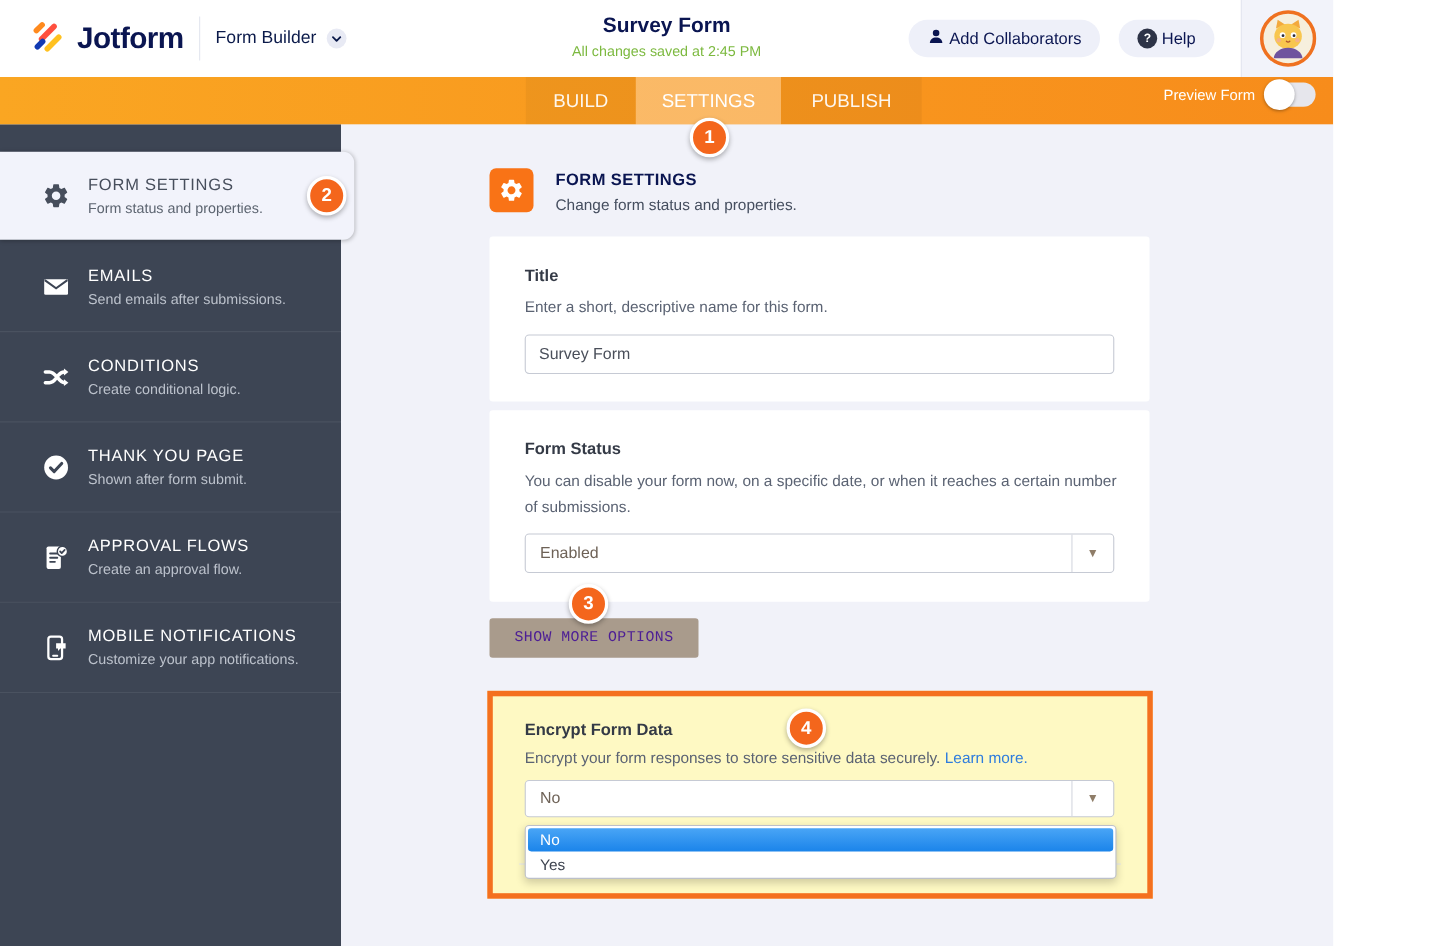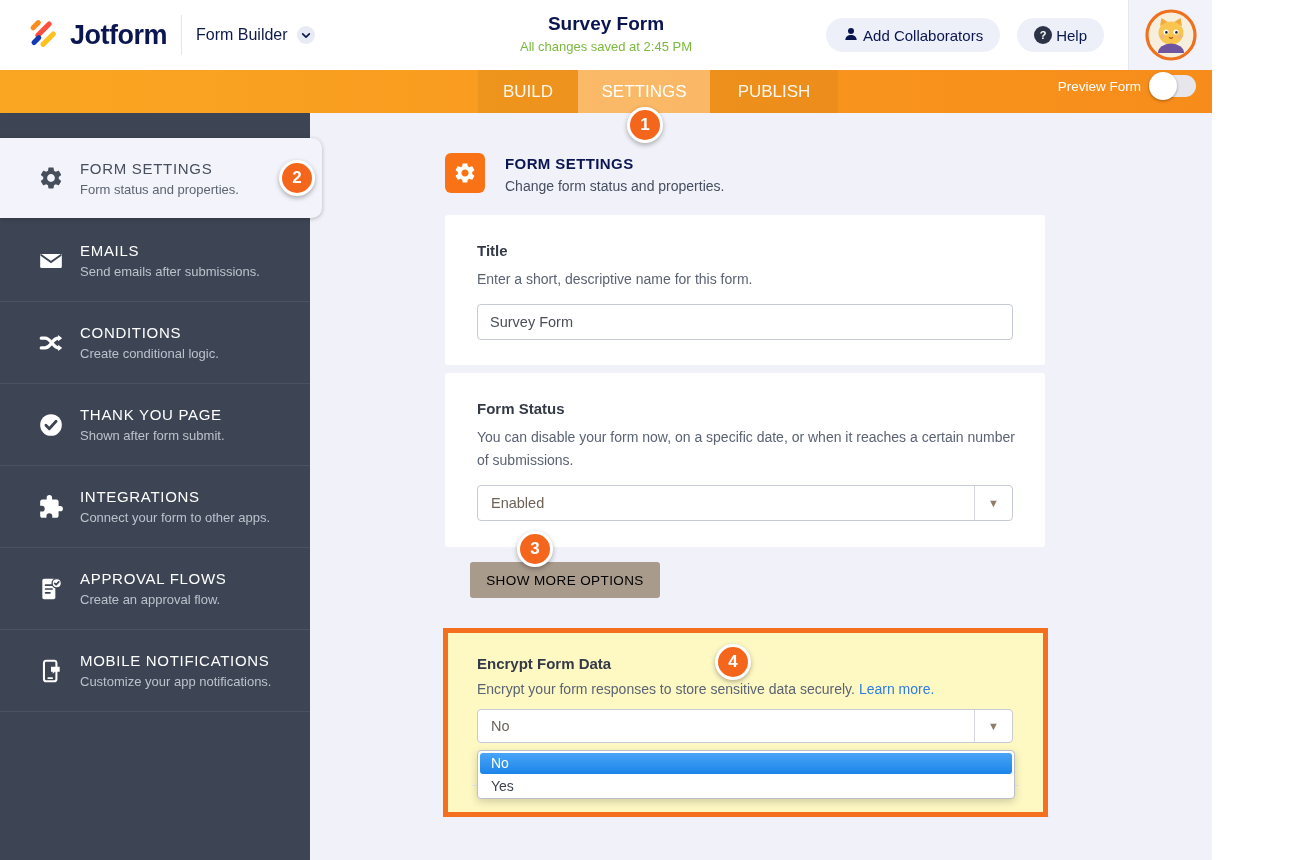--- a/index.html
+++ b/index.html
@@ -56,21 +56,21 @@
   .card { position:absolute; left:135px; width:600px; background:#fff; border-radius:3px; padding:27px 32px 0 32px; }
   .card-title-box { top:102px; height:150px; }
   .card-status-box { top:260px; height:174px; }
   .c-label { font-size:15px; font-weight:700; color:#343a46; }
   .c-desc { font-size:14px; color:#5b6373; margin-top:9px; line-height:1.65; }
   .text-input { display:block; margin-top:13px; width:536px; height:36px; border:1px solid #c6cad4; border-radius:4px; padding:0 12px; font-size:14.5px; color:#4a4f5a; font-family:inherit; background:#fff; }
   .select { display:flex; margin-top:13px; width:536px; height:36px; border:1px solid #c6cad4; border-radius:4px; background:#fff; align-items:stretch; cursor:pointer; }
   .sel-val { flex:1; display:flex; align-items:center; padding-left:13px; font-size:14.5px; color:#6e6257; }
   .sel-arrow { width:38px; border-left:1px solid #d5d8e0; display:flex; align-items:center; justify-content:center; font-size:11px; color:#8f7d68; }
 
-  .show-more { position:absolute; left:135px; top:449px; width:190px; height:36px; border:none; border-radius:3px; background:#a99b8c; color:#000000; font-size:13.5px; letter-spacing:0.4px; font-family:Liberation Sans, sans-serif; cursor:pointer;margin-left:25px; }
+  .show-more { position:absolute; left:135px; top:449px; width:190px; height:36px; border:none; border-radius:3px; background:#a99b8c; color:#4c1d95; font-size:13.5px; letter-spacing:0.4px; font-family:Liberation Mono, monospace; cursor:pointer; }
 
   .encrypt-frame { position:absolute; left:133px; top:515px; width:605px; height:189px; border:5px solid #f4701f; background:#fef9c3; }
   .encrypt-inner { position:relative; width:100%; height:100%; padding:22px 0 0 29px; }
   .encrypt-desc { font-size:14px; color:#5b6373; margin-top:9px; }
   .learn-more { color:#2f7ddd; text-decoration:none; margin-left:4px; cursor:pointer; }
   .encrypt-inner .select { margin-top:12px; height:34px; }
   .encrypt-divider { position:absolute; left:24px; right:24px; top:152px; height:1px; background:#e8e9ee; z-index:1; }
   .dropdown { position:absolute; left:29px; top:117px; width:538px; background:#fff; border:1px solid #bcc0ca; border-radius:4px; box-shadow:0 3px 8px rgba(0,0,0,.18); z-index:3; padding-bottom:2px; }
   .opt { font-size:14px; cursor:pointer; }
   .opt.selected { margin:2px; height:21px; line-height:21px; padding-left:11px; border-radius:3px; background:linear-gradient(180deg,#49a5f6,#1b84ea); color:#fff; }
@@ -216,31 +216,20 @@
             <circle cx="12" cy="12" r="10" fill="currentColor"></circle>
             <path d="M7.3 12.3l3.1 3.1 6.3-6.8" stroke="#3d4554" stroke-width="2.6" fill="none" stroke-linecap="round" stroke-linejoin="round"></path>
           </svg>
       </span>
       <div class="s-text">
         <div class="s-title">THANK YOU PAGE</div>
         <div class="s-desc">Shown after form submit.</div>
       </div>
     </div>
 
-    <div class="side-item">
-      <span class="s-icon">
-        <svg viewBox="0 0 24 24" width="26" height="26" fill="currentColor">
-            <path d="M20.5 11H19V7c0-1.1-.9-2-2-2h-4V3.5a2.5 2.5 0 0 0-5 0V5H4c-1.1 0-2 .9-2 2v3.8h1.5a2.7 2.7 0 0 1 0 5.4H2V20c0 1.1.9 2 2 2h3.8v-1.5a2.7 2.7 0 0 1 5.4 0V22H17c1.1 0 2-.9 2-2v-4h1.5a2.5 2.5 0 0 0 0-5z"></path>
-          </svg>
-      </span>
-      <div class="s-text">
-        <div class="s-title">INTEGRATIONS</div>
-        <div class="s-desc">Connect your form to other apps.</div>
-      </div>
-    </div>
 
     <div class="side-item">
       <span class="s-icon">
         <svg viewBox="0 0 24 24" width="26" height="26" fill="currentColor">
           <rect x="4" y="2.5" width="12" height="19" rx="1.6"></rect>
           <path d="M7 8.5h6M7 12h6M7 15.5h4" stroke="#3d4554" stroke-width="1.6" stroke-linecap="round"></path>
           <circle cx="17.3" cy="6.7" r="4.3" stroke="#3d4554" stroke-width="1.2"></circle>
           <path d="M15.4 6.8l1.3 1.3 2.5-2.7" stroke="#3d4554" stroke-width="1.5" fill="none" stroke-linecap="round" stroke-linejoin="round"></path>
         </svg>
       </span>

